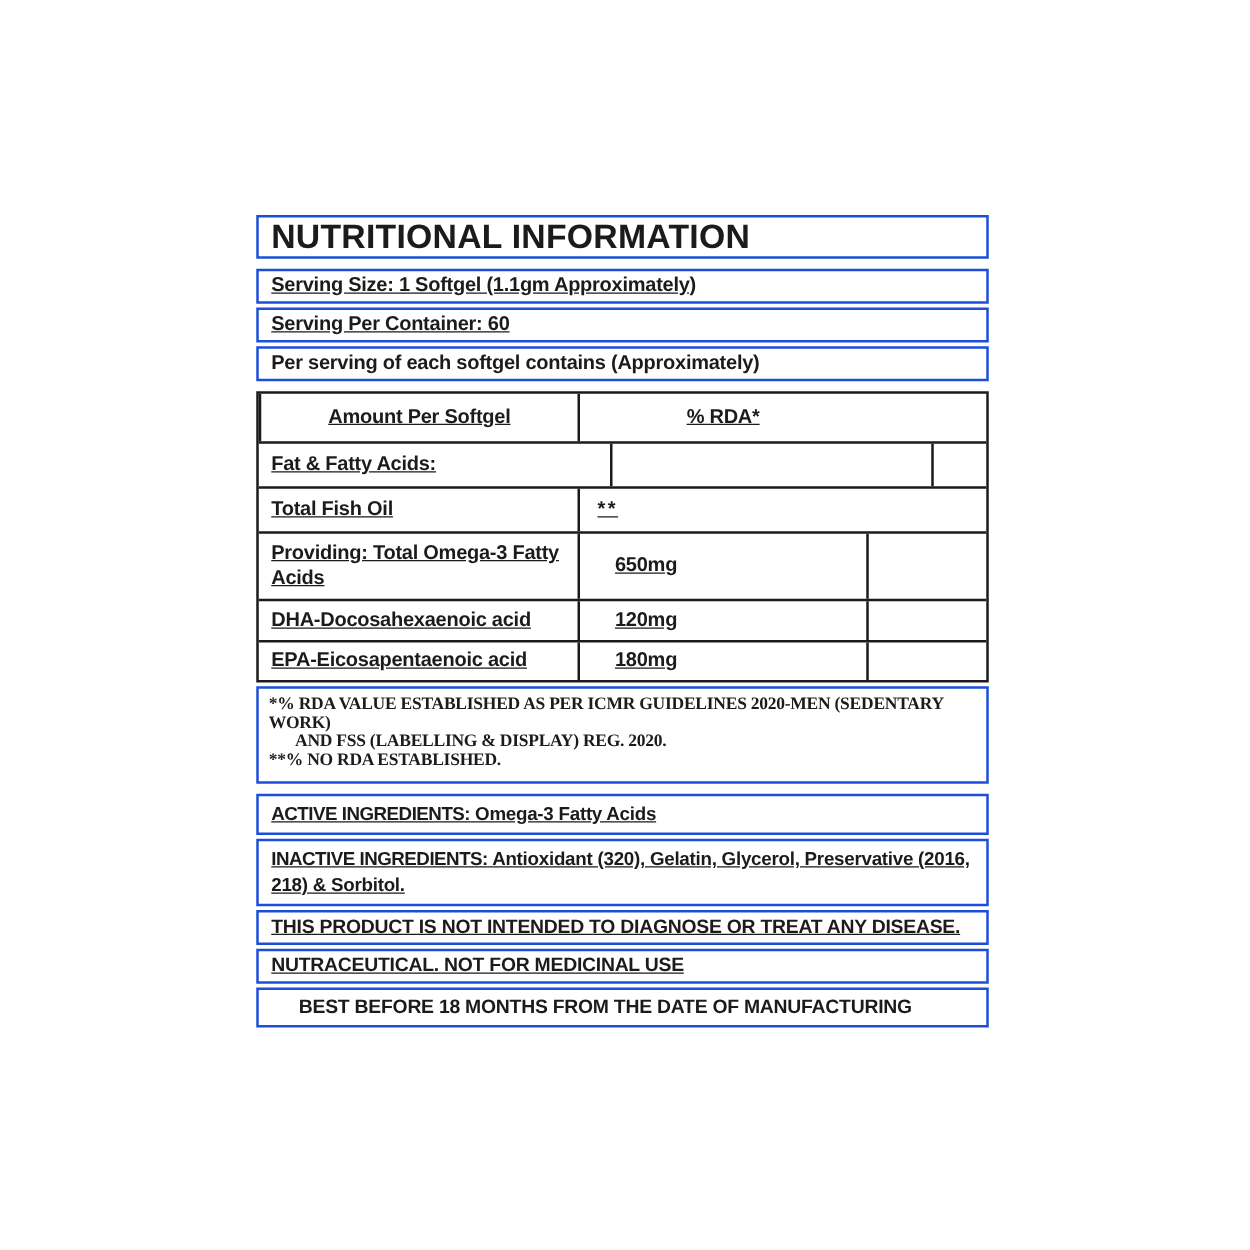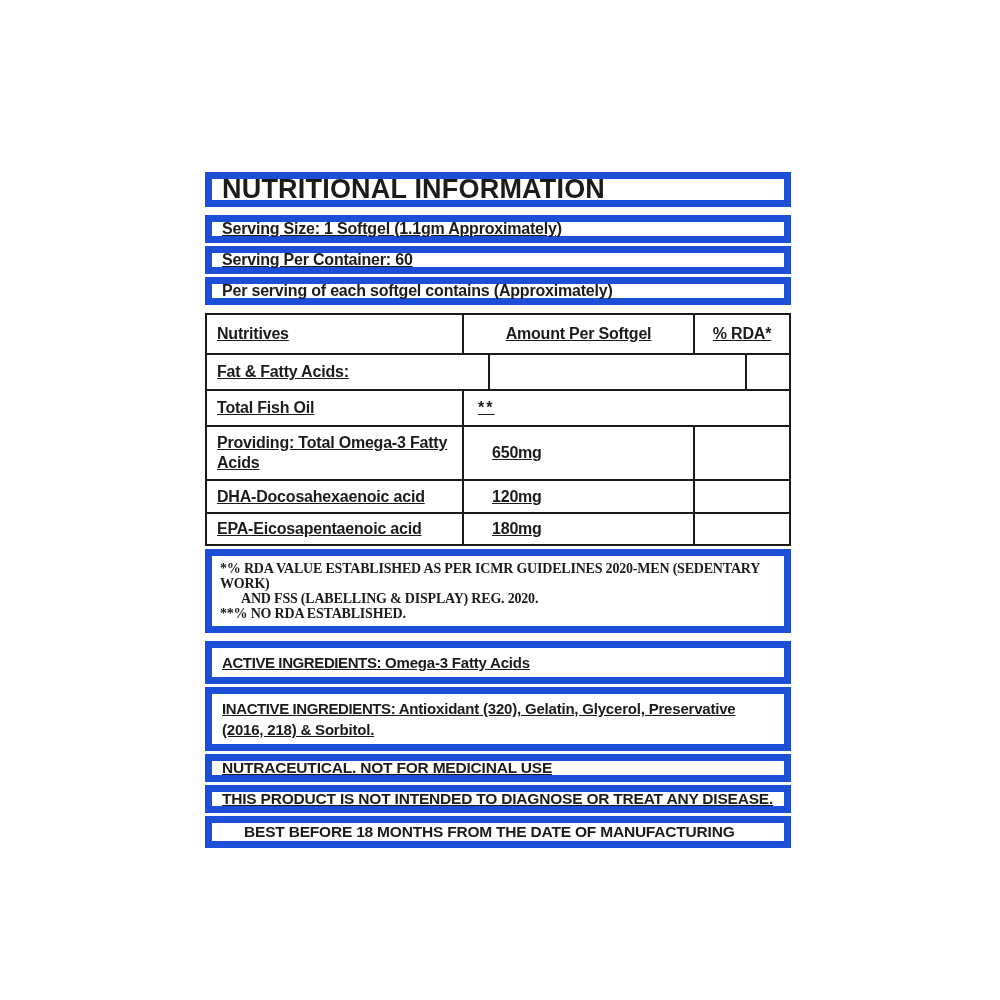--- a/index.html
+++ b/index.html
@@ -10,21 +10,21 @@
     color: #1b1b1b;
   }
   .label {
     position: absolute;
     left: 205px; top: 172px;
     width: 586px;
     font-weight: 700;
     letter-spacing: -0.2px;
   }
   .box {
-    border: 7px solid #1d4ed8;
+    border: 2px solid #1d4ed8;
     background: #ffffff;
     display: flex;
     align-items: center;
     padding: 0 10px;
   }
   .gap8 { margin-bottom: 8px; }
   .gap7 { margin-bottom: 3px; text-decoration: underline; }
   .title-box {
     height: 35px;
     font-size: 27px;
@@ -108,21 +108,20 @@
     <span>Serving Per Container: 60</span>
   </div>
 
   <div class="box info-box gap8">
     <span>Per serving of each softgel contains (Approximately)</span>
   </div>
 
   <div class="table-box gap7">
 
     <div class="nrow h-row">
-      <div class="c1">Nutritives</div>
       <div class="c2 centered">Amount Per Softgel</div>
       <div class="c3 centered">% RDA*</div>
     </div>
 
     <div class="nrow r-fat">
       <div class="c1">Fat &amp; Fatty Acids:</div>
       <div class="c2"></div>
       <div class="c3"></div>
     </div>
 
@@ -159,25 +158,25 @@
 
   <div class="box ing-box active-box gap7">
     <span class="ing-label">ACTIVE INGREDIENTS:</span>&nbsp;<span>Omega-3 Fatty Acids</span>
   </div>
 
   <div class="box ing-box inactive-box gap7">
     <span class="ing-label">INACTIVE INGREDIENTS:</span>
     <span>Antioxidant (320), Gelatin, Glycerol, Preservative (2016, 218) &amp; Sorbitol.</span>
   </div>
 
+  <div class="box footer-box disclaimer-box gap7">
+    <span>THIS PRODUCT IS NOT INTENDED TO DIAGNOSE OR TREAT ANY DISEASE.</span>
+  </div>
+
   <div class="box footer-box nutra-box gap7">
     <span>NUTRACEUTICAL. NOT FOR MEDICINAL USE</span>
-  </div>
-
-  <div class="box footer-box disclaimer-box gap7">
-    <span>THIS PRODUCT IS NOT INTENDED TO DIAGNOSE OR TREAT ANY DISEASE.</span>
   </div>
 
   <div class="box footer-box best-box">
     <span>BEST BEFORE 18 MONTHS FROM THE DATE OF MANUFACTURING</span>
   </div>
 
 </div>
 
 </body></html>

